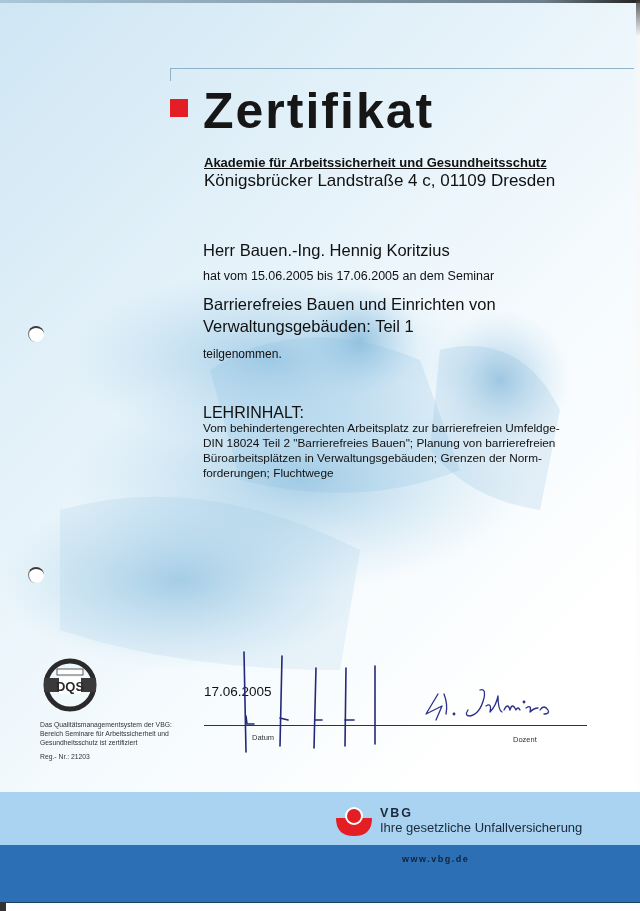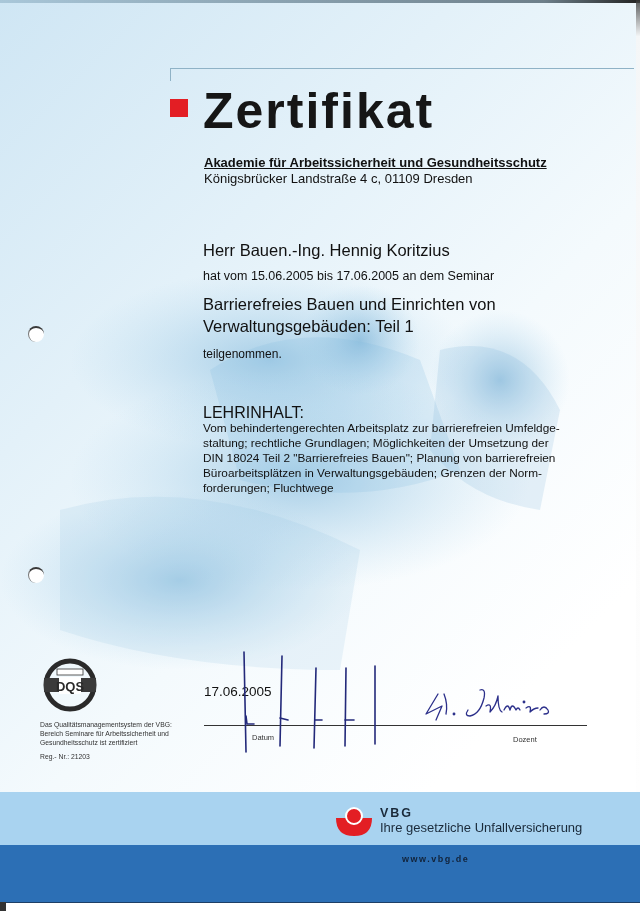--- a/index.html
+++ b/index.html
@@ -39,21 +39,21 @@
       position: absolute; left: 203px; top: 86px;
       font-size: 50px; font-weight: bold; letter-spacing: 2px;
       color: #161616; line-height: 1;
     }
     .academy {
       position: absolute; left: 204px; top: 155px;
       font-size: 13px; font-weight: bold; color: #111; text-decoration: underline;
     }
     .address {
       position: absolute; left: 204px; top: 171px;
-      font-size: 13px; color: #111;
+      font-size: 17px; color: #111;
     }
     .recipient {
       position: absolute; left: 203px; top: 241px;
       font-size: 16.5px; color: #111;
     }
     .period {
       position: absolute; left: 203px; top: 269px;
       font-size: 12.5px; color: #111;
     }
     .seminar {
@@ -172,21 +172,20 @@
   <div class="period">hat vom 15.06.2005 bis 17.06.2005 an dem Seminar</div>
   <div class="seminar">
     <div>Barrierefreies Bauen und Einrichten von</div>
     <div>Verwaltungsgebäuden: Teil 1</div>
   </div>
   <div class="participated">teilgenommen.</div>
 
   <div class="content-heading">LEHRINHALT:</div>
   <div class="content-body">
     <div>Vom behindertengerechten Arbeitsplatz zur barrierefreien Umfeldge-</div>
-    <div>staltung; rechtliche Grundlagen;  Möglichkeiten der Umsetzung der</div>
     <div>DIN 18024 Teil 2 "Barrierefreies Bauen"; Planung von barrierefreien</div>
     <div>Büroarbeitsplätzen in Verwaltungsgebäuden; Grenzen der Norm-</div>
     <div>forderungen; Fluchtwege</div>
   </div>
 
   <svg class="qm-logo" viewBox="0 0 60 54">
     <circle cx="30" cy="27" r="24" fill="none" stroke="#2a2a2a" stroke-width="5"></circle>
     <rect x="4" y="20" width="52" height="14" fill="#3a3a3a"></rect>
     <rect x="17" y="11" width="26" height="6" fill="#ffffff" stroke="#333" stroke-width=".8"></rect>
     <rect x="19" y="19" width="22" height="17" fill="#ffffff"></rect>

